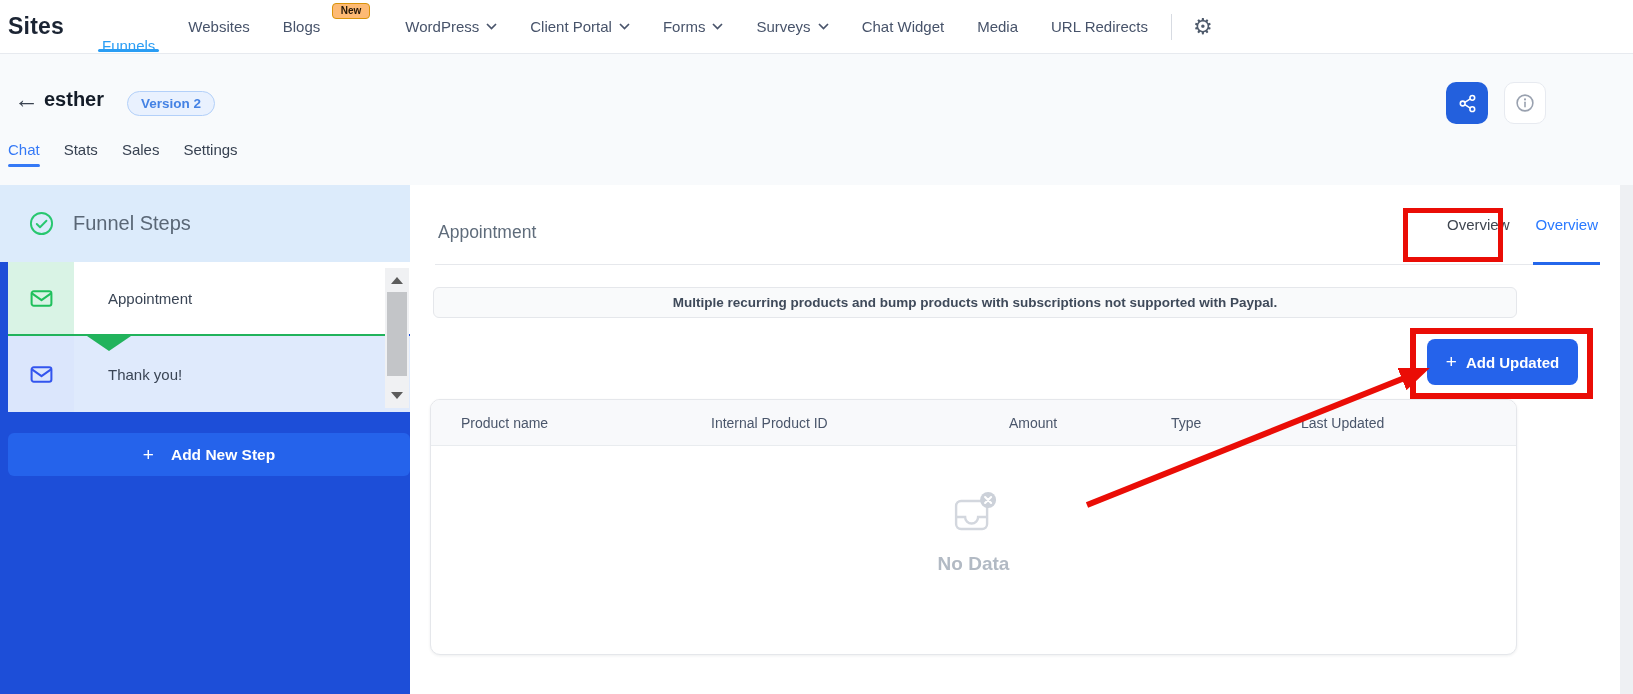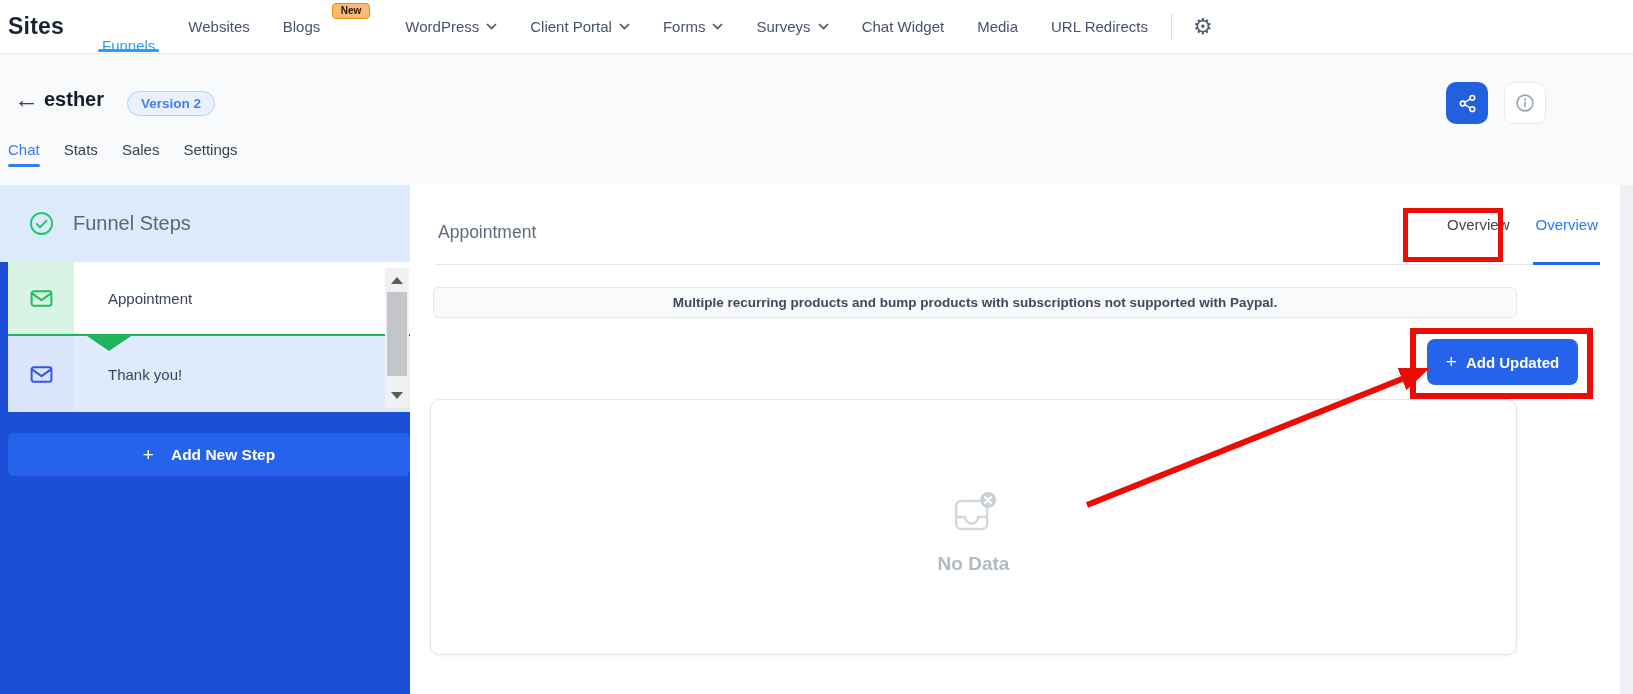--- a/index.html
+++ b/index.html
@@ -241,20 +241,27 @@
     </div>
 
     <div class="notice">Multiple recurring products and bump products with subscriptions not supported with Paypal.</div>
 
     <div class="add-product-btn">
       <span class="plus">+</span>
       <span class="lbl">Add Updated</span>
     </div>
 
     <div class="ptable">
+      <div class="thead">
+        <span class="th th1">Product name</span>
+        <span class="th th2">Internal Product ID</span>
+        <span class="th th3">Amount</span>
+        <span class="th th4">Type</span>
+        <span class="th th5">Last Updated</span>
+      </div>
       <div class="nodata">
         <svg width="48" height="48" viewBox="0 0 48 48" fill="none">
           <rect x="7" y="13" width="31" height="28" rx="5" stroke="#d3d7de" stroke-width="2.4"></rect>
           <path d="M7 29 h9 a6.5 6.5 0 0 0 13 0 h9" stroke="#d3d7de" stroke-width="2.4"></path>
           <circle cx="39" cy="12" r="8" fill="#ccd1d9"></circle>
           <path d="M36 9 L42 15 M42 9 L36 15" stroke="#ffffff" stroke-width="2.1" stroke-linecap="round"></path>
         </svg>
         <div class="nodata-text">No Data</div>
       </div>
     </div>

